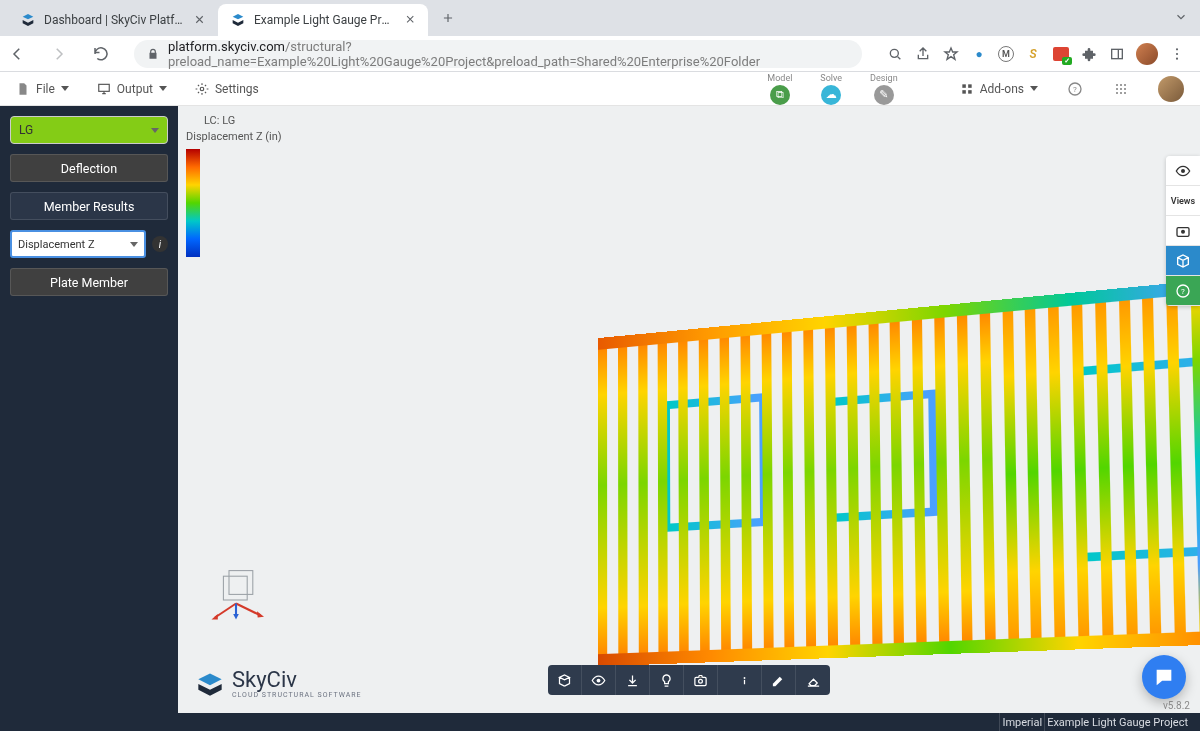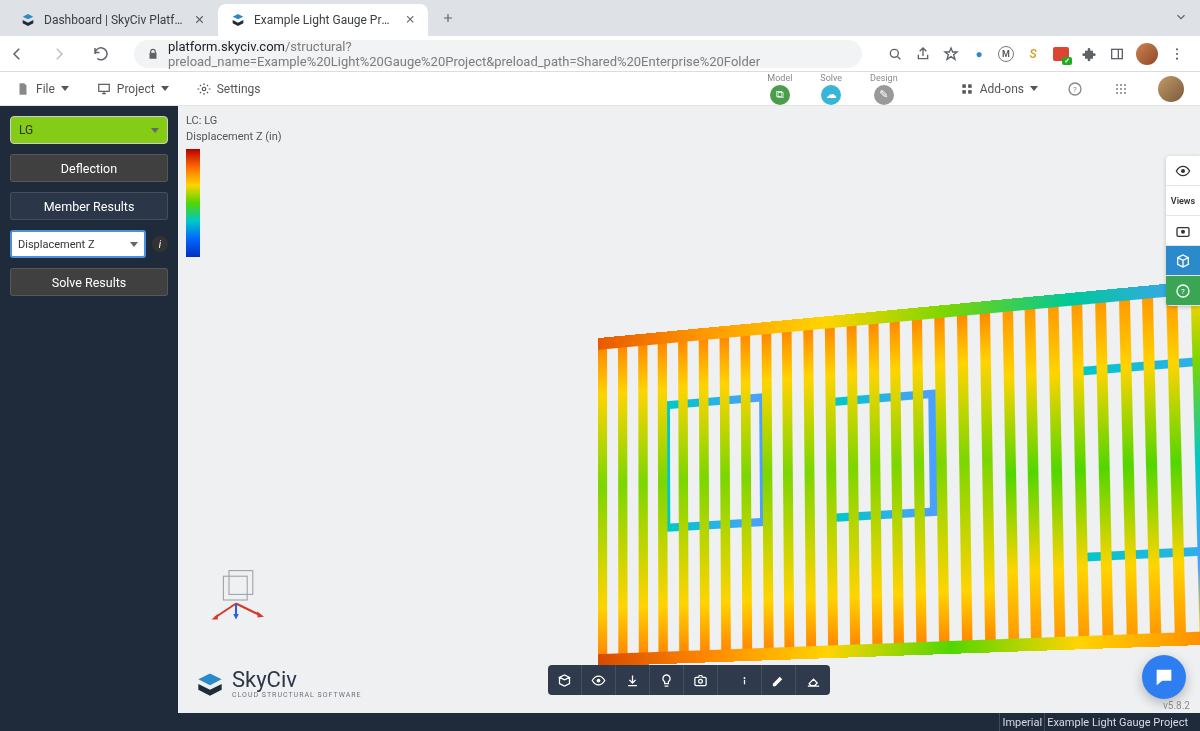--- a/index.html
+++ b/index.html
@@ -42,21 +42,21 @@
   .side-btn { height:28px; border-radius:3px; display:flex; align-items:center; justify-content:center; font-size:12.5px; color:#fff; border:1px solid rgba(255,255,255,0.12);}
   .side-btn.red { background:#404040;text-align:center; }
   .side-btn.dark { background:#2b3648; }
   .disp-row { display:flex; align-items:center; gap:6px;}
   .disp-select { flex:1; height:26px; background:#fff; border:2px solid #4a90e2; border-radius:3px; font-size:11px; padding:12px 6px; display:flex; align-items:center; justify-content:space-between; color:#333;}
   .info-dot { width:16px; height:16px; border-radius:50%; background:#333; color:#fff; font-size:10px; display:flex; align-items:center; justify-content:center; font-style:italic;}
 
   
   .canvas { flex:1; position:relative; background:#eef0f1; overflow:hidden;}
   .legend { position:absolute; left:8px; top:8px; font-size:11px; color:#555;}
-  .legend .lc { font-size:11px; }
+  .legend .lc { font-size:11px;margin-left:18px; }
   .legend .metric { font-size:11px; margin-top:3px;}
   .legend-bar-wrap { display:flex; gap:6px; margin-top:6px;}
   .legend-bar { width:14px; height:108px; background:linear-gradient(to bottom,#b40000,#ff6a00,#ffd400,#52d600,#00c8c8,#0066ff,#0030c0);}
   .legend-ticks { display:flex; flex-direction:column; justify-content:space-between; font-size:10px; color:#666;}
 
   .logo-block { position:absolute; left:18px; bottom:14px; display:flex; align-items:center; gap:8px;}
   .logo-mark { width:28px; height:28px; }
   .logo-text { font-size:22px; font-weight:400; color:#2b3648; line-height:1;}
   .logo-sub { font-size:7px; letter-spacing:1px; color:#6b7280;}
 
@@ -212,21 +212,21 @@
           <path fill="currentColor" d="M6 2h8l4 4v16H6z" opacity=".7"></path>
         </svg></span>
     <span>File</span>
       <span class="caret"></span>
   </div>
   <div class="tb-item">
     <span class="ico"><svg viewBox="0 0 24 24">
           <rect x="3" y="4" width="18" height="12" fill="none" stroke="currentColor" stroke-width="2"></rect>
           <path stroke="currentColor" stroke-width="2" d="M9 20h6M12 16v4"></path>
         </svg></span>
-    <span>Project</span>
+    <span>Output</span>
       <span class="caret"></span>
   </div>
   <div class="tb-item">
     <span class="ico"><svg viewBox="0 0 24 24">
           <circle cx="12" cy="12" r="3" fill="none" stroke="currentColor" stroke-width="2"></circle>
           <path fill="none" stroke="currentColor" stroke-width="2" d="M12 2v3M12 19v3M4 12H1M23 12h-3M5 5l2 2M17 17l2 2M19 5l-2 2M7 17l-2 2"></path>
         </svg></span>
     <span>Settings</span>
   </div>
   <div class="tb-spacer"></div>
@@ -288,21 +288,21 @@
         <span>Member Results</span>
       </div>
     <div class="disp-row">
       <div class="disp-select">
         <span>Displacement Z</span>
           <span class="caret" style="color:#666"></span>
       </div>
       <div class="info-dot">i</div>
     </div>
     <div class="side-btn red">
-        <span>Solve Results</span>
+        <span>Plate Member</span>
       </div>
   </div>
 
   <div class="canvas">
 
     <div class="legend">
       <div class="lc">LC: LG</div>
       <div class="metric">Displacement Z (in)</div>
       <div class="legend-bar-wrap">
         <div class="legend-bar"></div>

